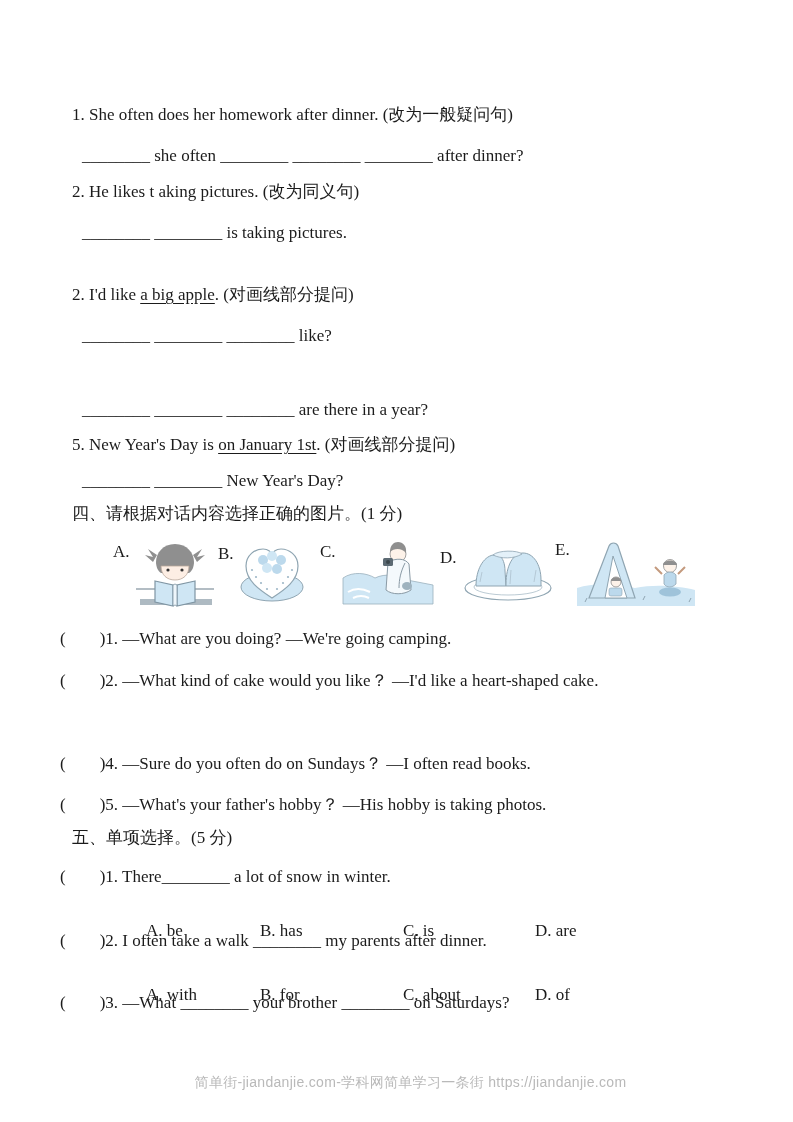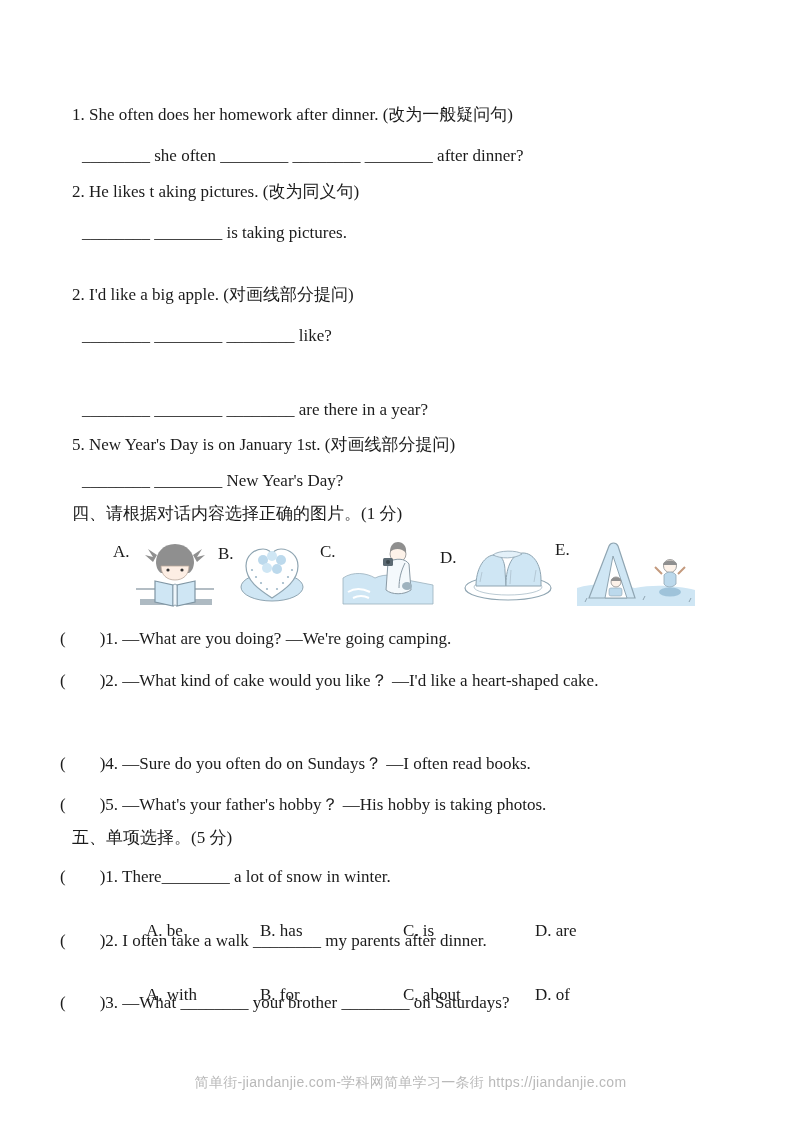--- a/index.html
+++ b/index.html
@@ -10,21 +10,21 @@
   }
   .line{position:absolute;left:72px;line-height:22px;white-space:pre;}
   .ans{left:82px;}
   .qrow{left:60px;}
   .heading{left:72px;}
   .opts{position:absolute;left:129px;line-height:22px;white-space:pre;}
   .opts span{display:inline-block;}
   .opts .o1{width:114px;}
   .opts .o2{width:143px;}
   .opts .o3{width:132px;}
-  .ul{text-underline-offset:3px;}
+  .ul{text-decoration:underline;text-underline-offset:3px;}
   .ul:empty{text-decoration:none;}
   .pic{position:absolute;display:flex;align-items:flex-start;gap:5px;}
   .pic .plabel{line-height:20px;margin-top:2px;}
   .pic svg{display:block;}
   .footer{
     position:absolute;left:0;top:1074px;width:100%;text-align:center;
     font-family:"Liberation Sans","DejaVu Sans",sans-serif;
     font-size:14px;color:#b9b9b9;letter-spacing:0.3px;
   }
 </style>

